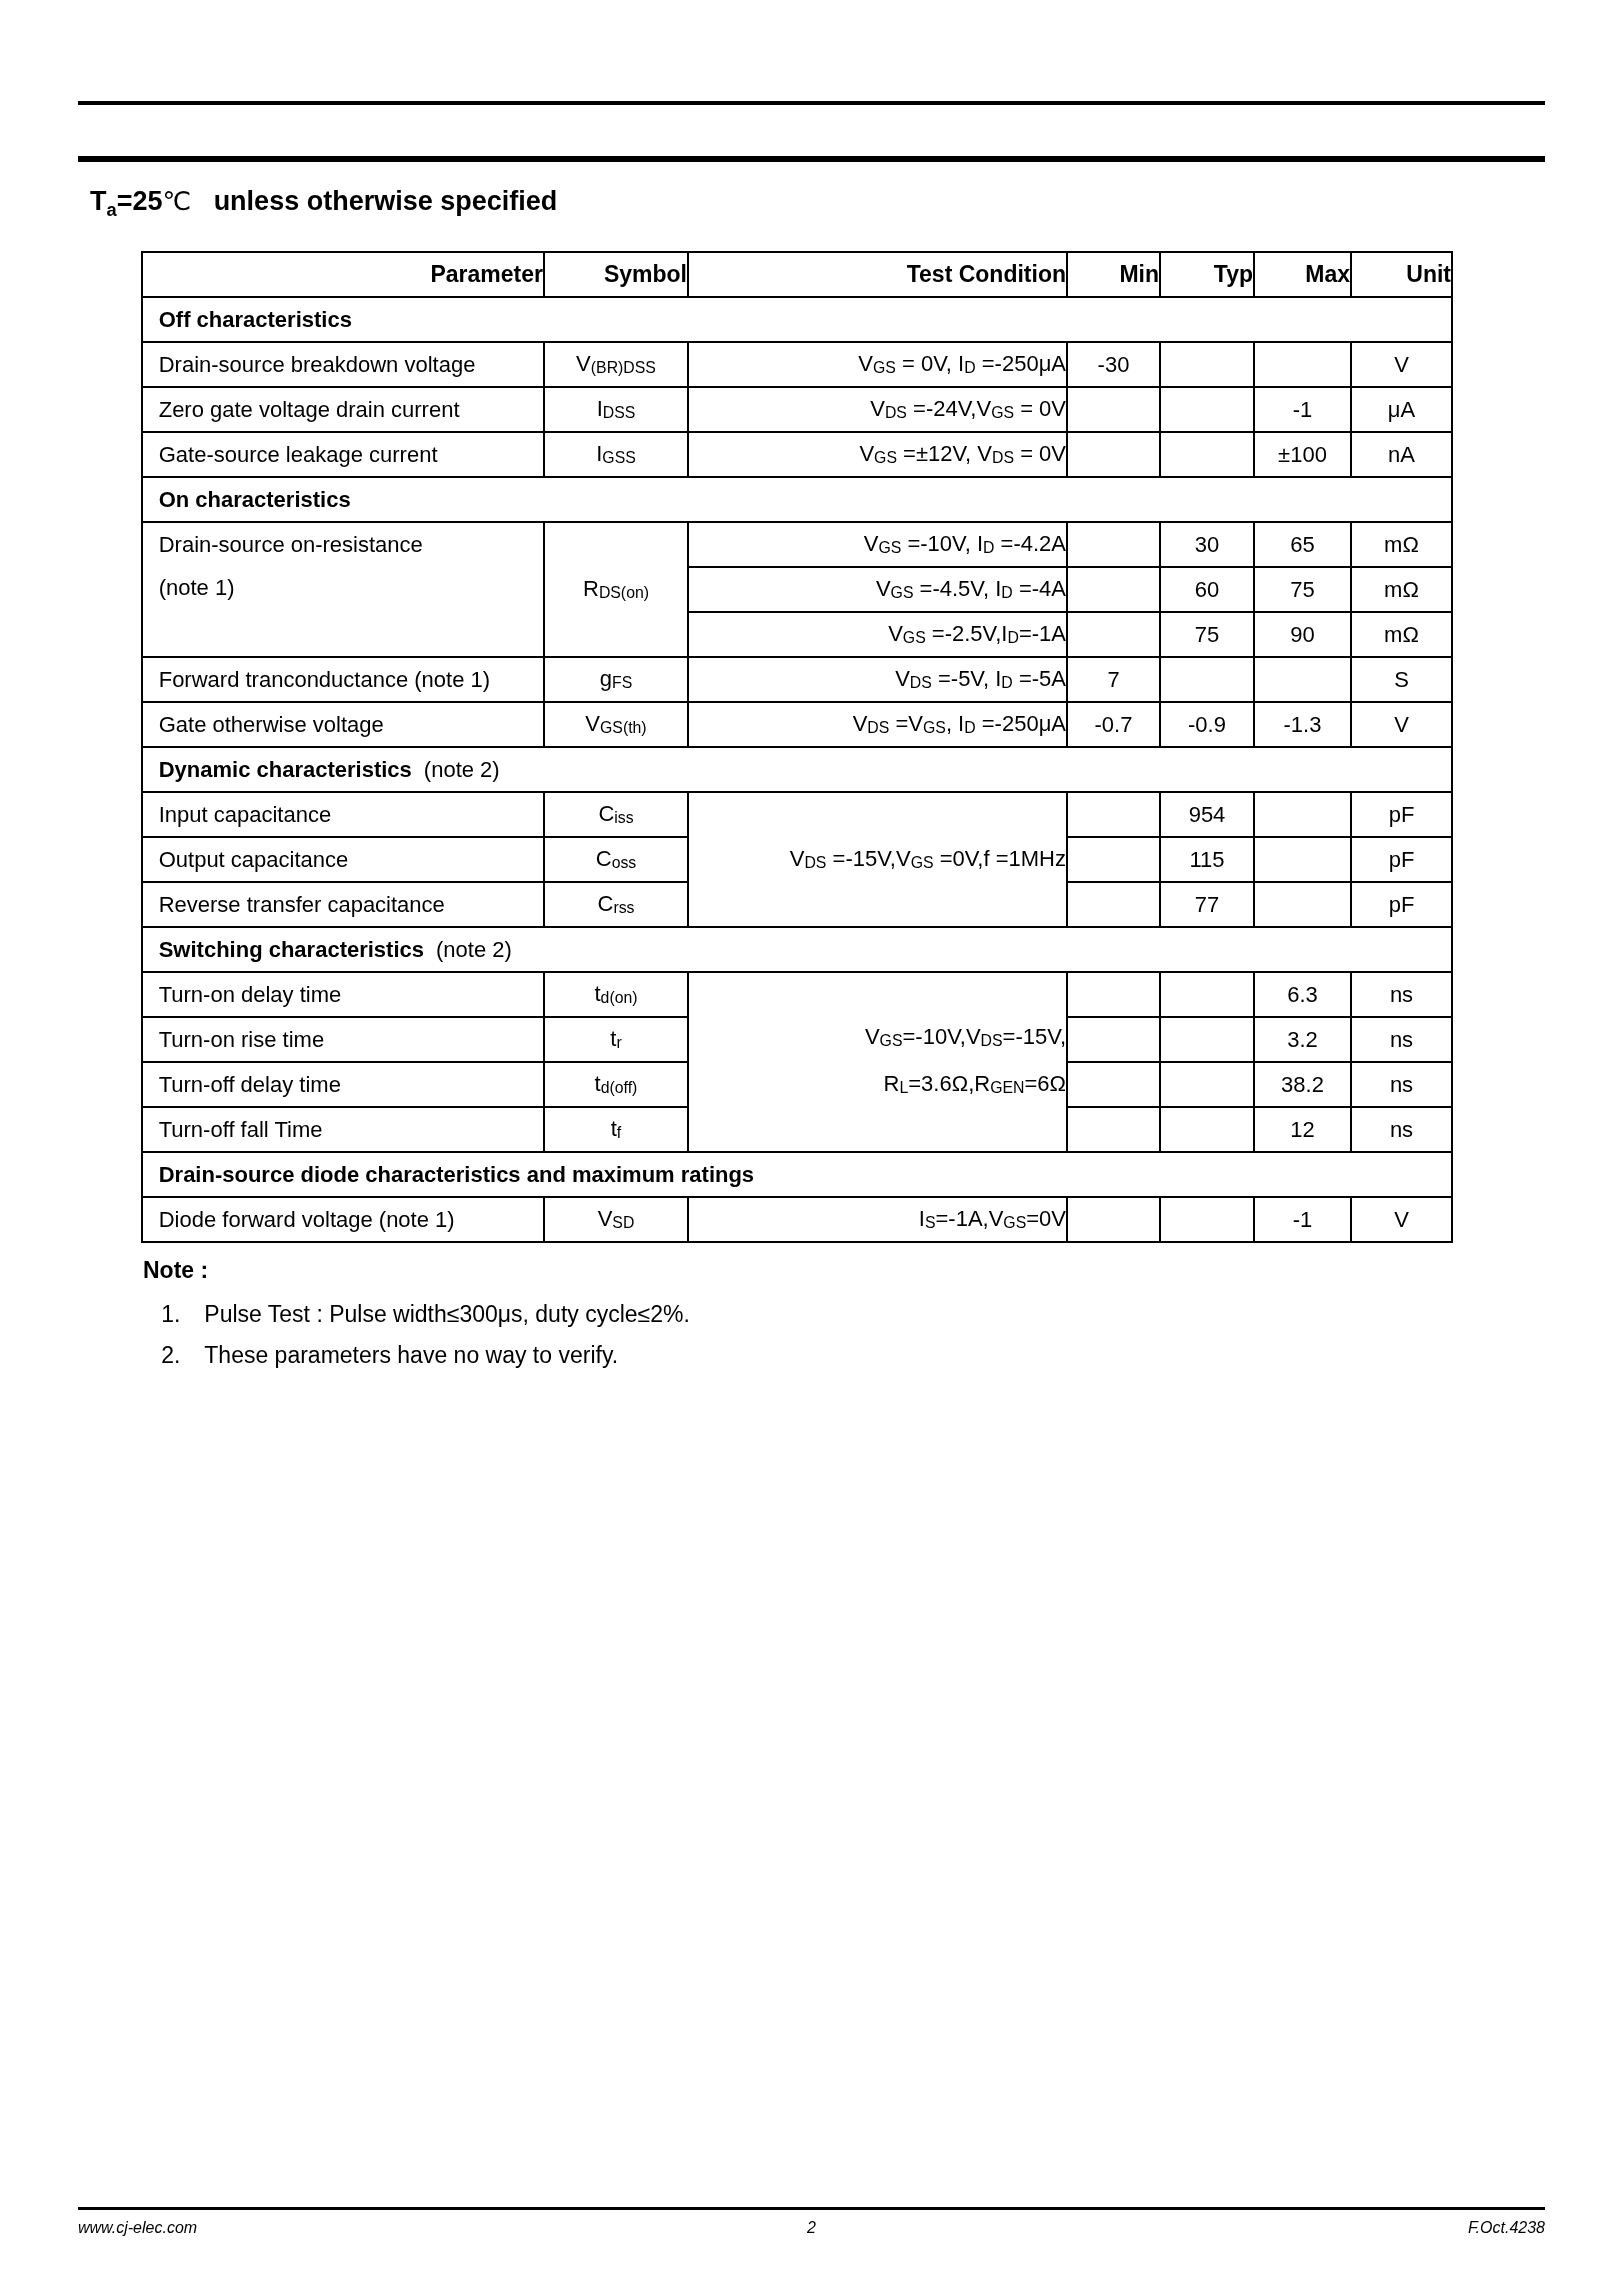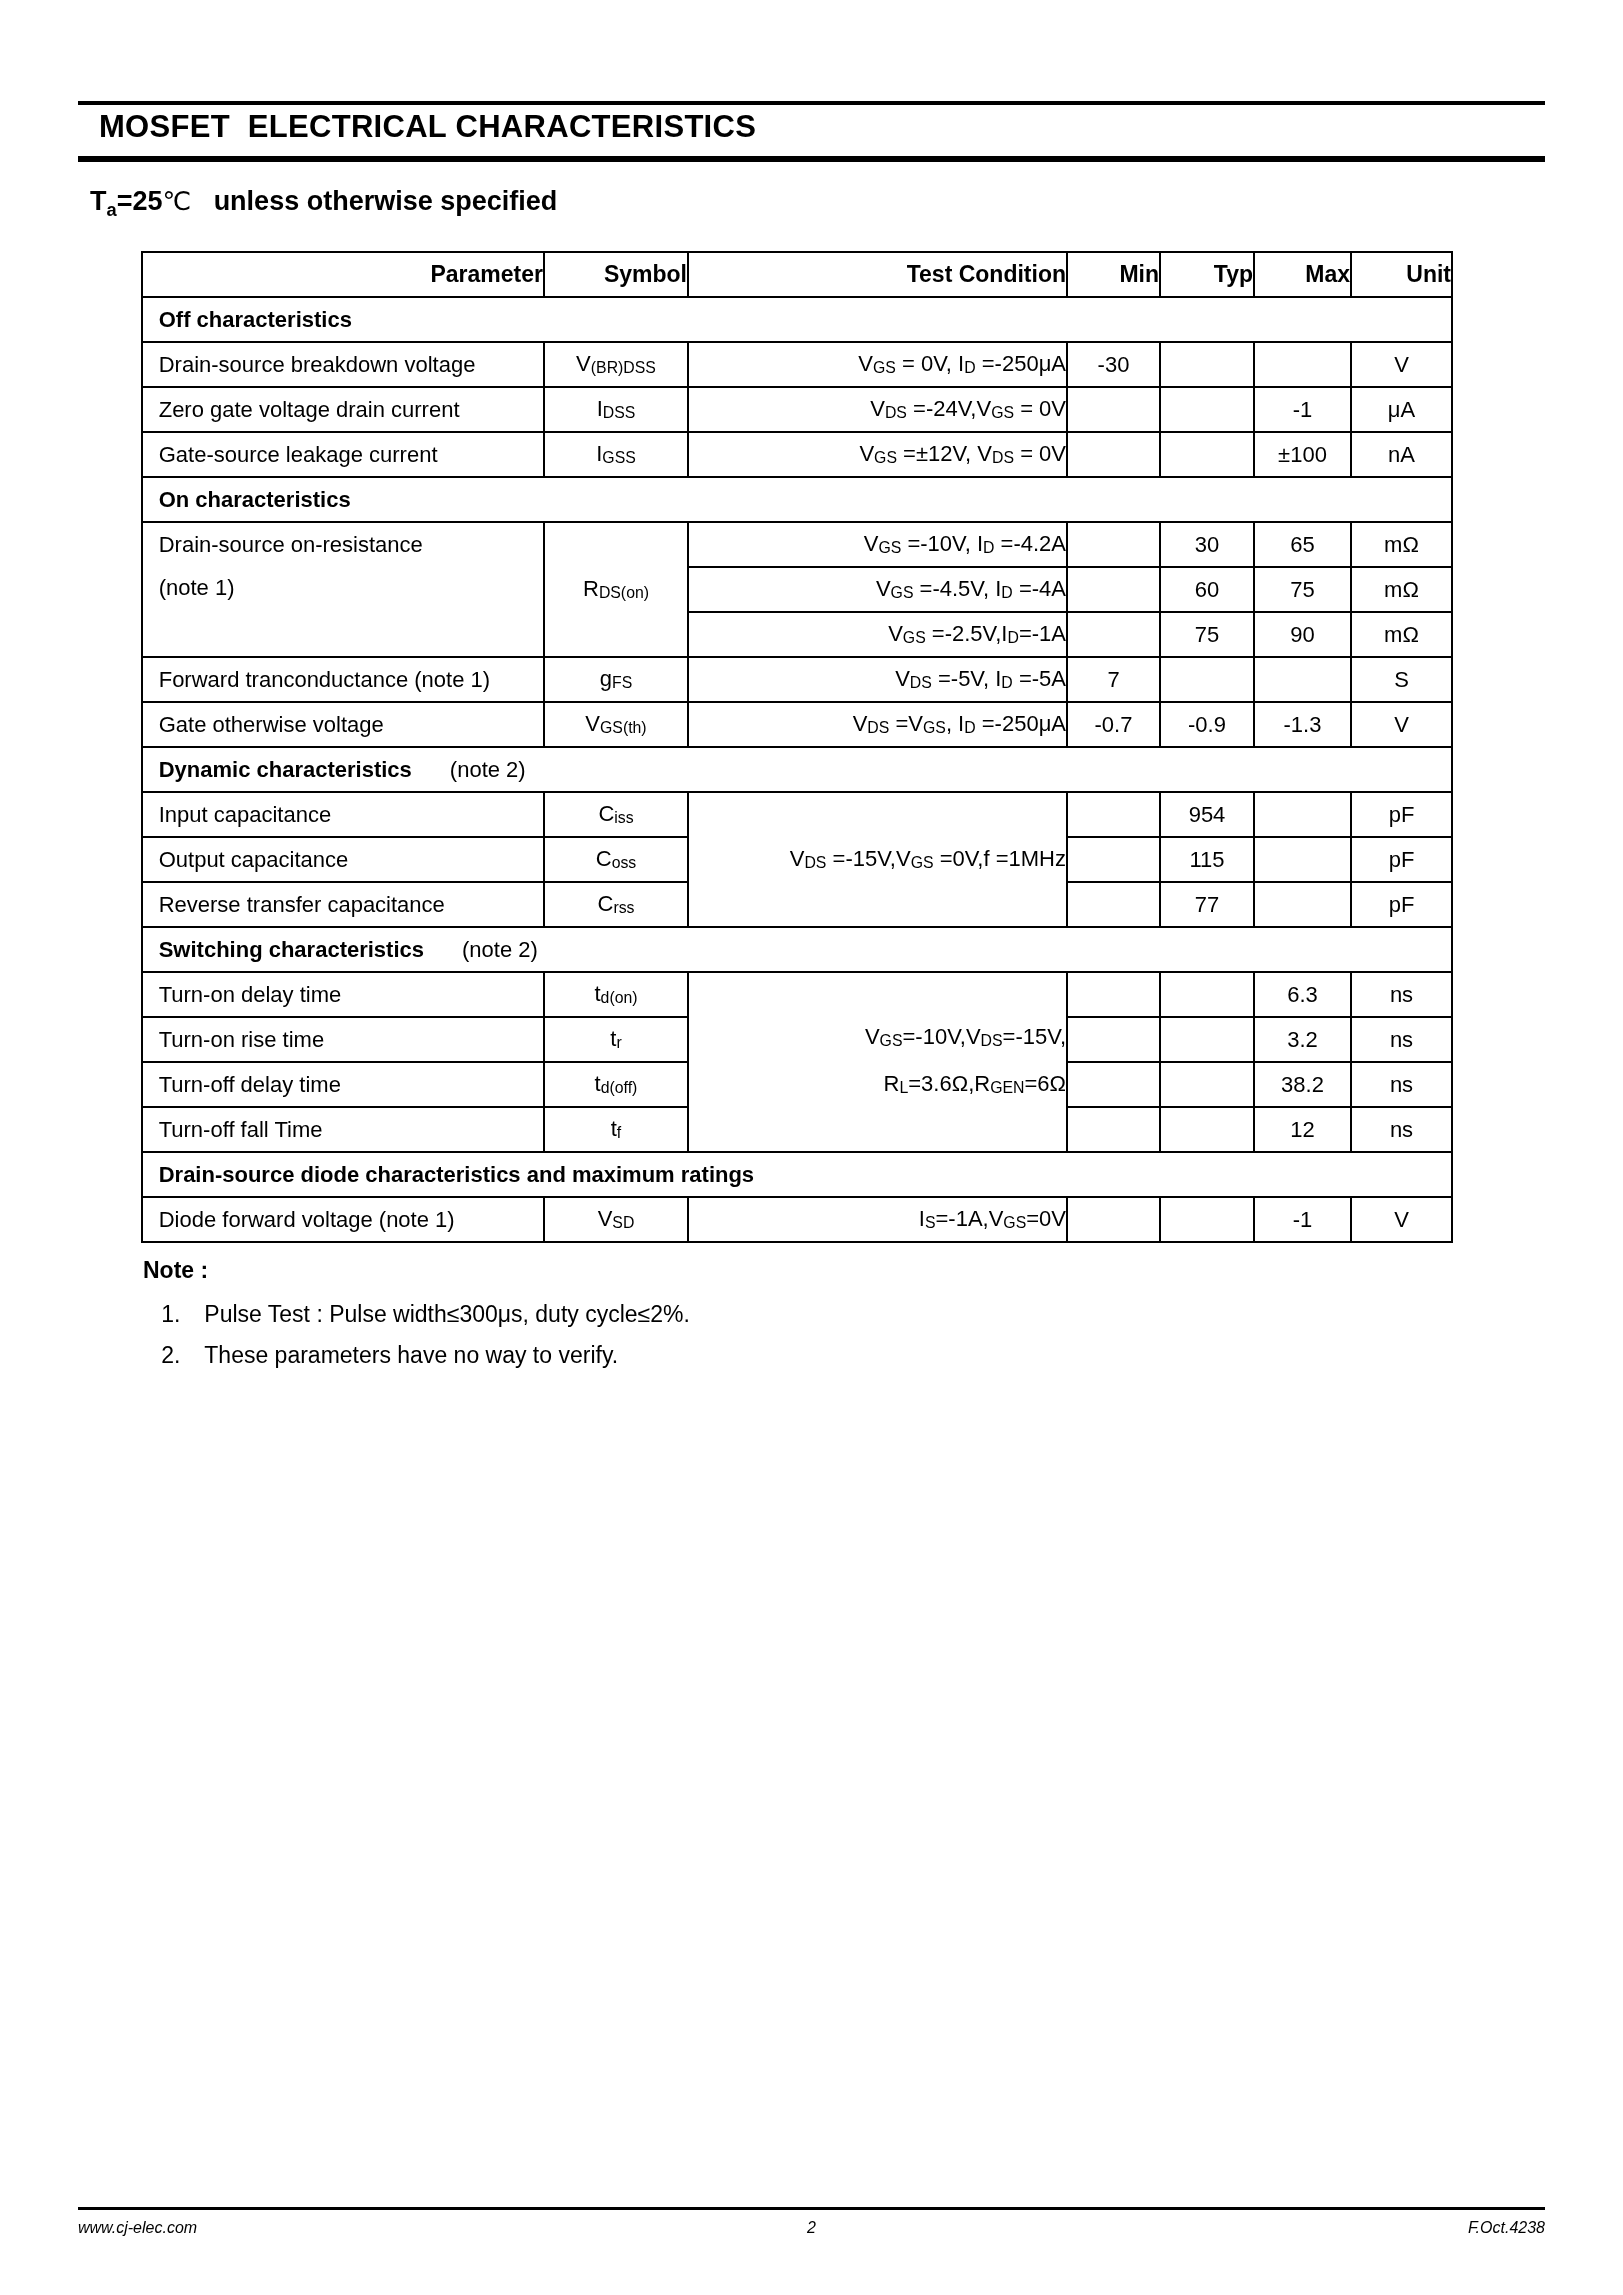--- a/index.html
+++ b/index.html
@@ -36,21 +36,21 @@
     border:2px solid #000;
     height:43px;
     padding:0;
     overflow:hidden;
   }
   table.spec th { font-weight:bold; text-align:right; font-size:23px; }
   .c-param { text-align:left; padding-left:15.7px !important; }
   .c-cond  { text-align:right; padding-left:15.7px !important; }
   .c-sym, .c-num { text-align:center; }
   tr.section td { font-weight:bold; text-align:left; padding-left:15.7px !important; }
-  .sec-note { font-weight:normal; margin-left:38px; }
+  .sec-note { font-weight:normal; margin-left:12px; }
   .sub { font-size:0.72em; vertical-align:-0.14em; }
   .vtop { vertical-align:top; }
   .vtop div { line-height:43px; }
   .cond-lines div { line-height:43px; }
 
   .notes { position:absolute; left:143px; top:1257px; font-size:23px; }
   .notes-title { font-weight:bold; margin-bottom:17px; }
   .note-item { display:flex; margin-bottom:14.4px; padding-left:18.3px; }
   .note-num { width:43px; flex:none; }
 
@@ -59,21 +59,20 @@
     font-size:16px; display:flex; justify-content:space-between;font-style:italic;
   }
   .footer .center { position:absolute; left:50%; transform:translateX(-50%); }
 </style>
 </head>
 <body>
 
 <div class="page">
 
   <div class="rule rule-top"></div>
-  <h1 class="title">MOSFET  ELECTRICAL CHARACTERISTICS</h1>
   <div class="rule rule-title-bot"></div>
 
   <div class="subtitle">
     <span>T</span><span class="sub-a">a</span><span>=25</span><span class="degree">℃</span><span class="rest">   unless otherwise specified</span>
   </div>
 
   <table class="spec">
     <colgroup>
       <col style="width:402px">
         <col style="width:144px">

